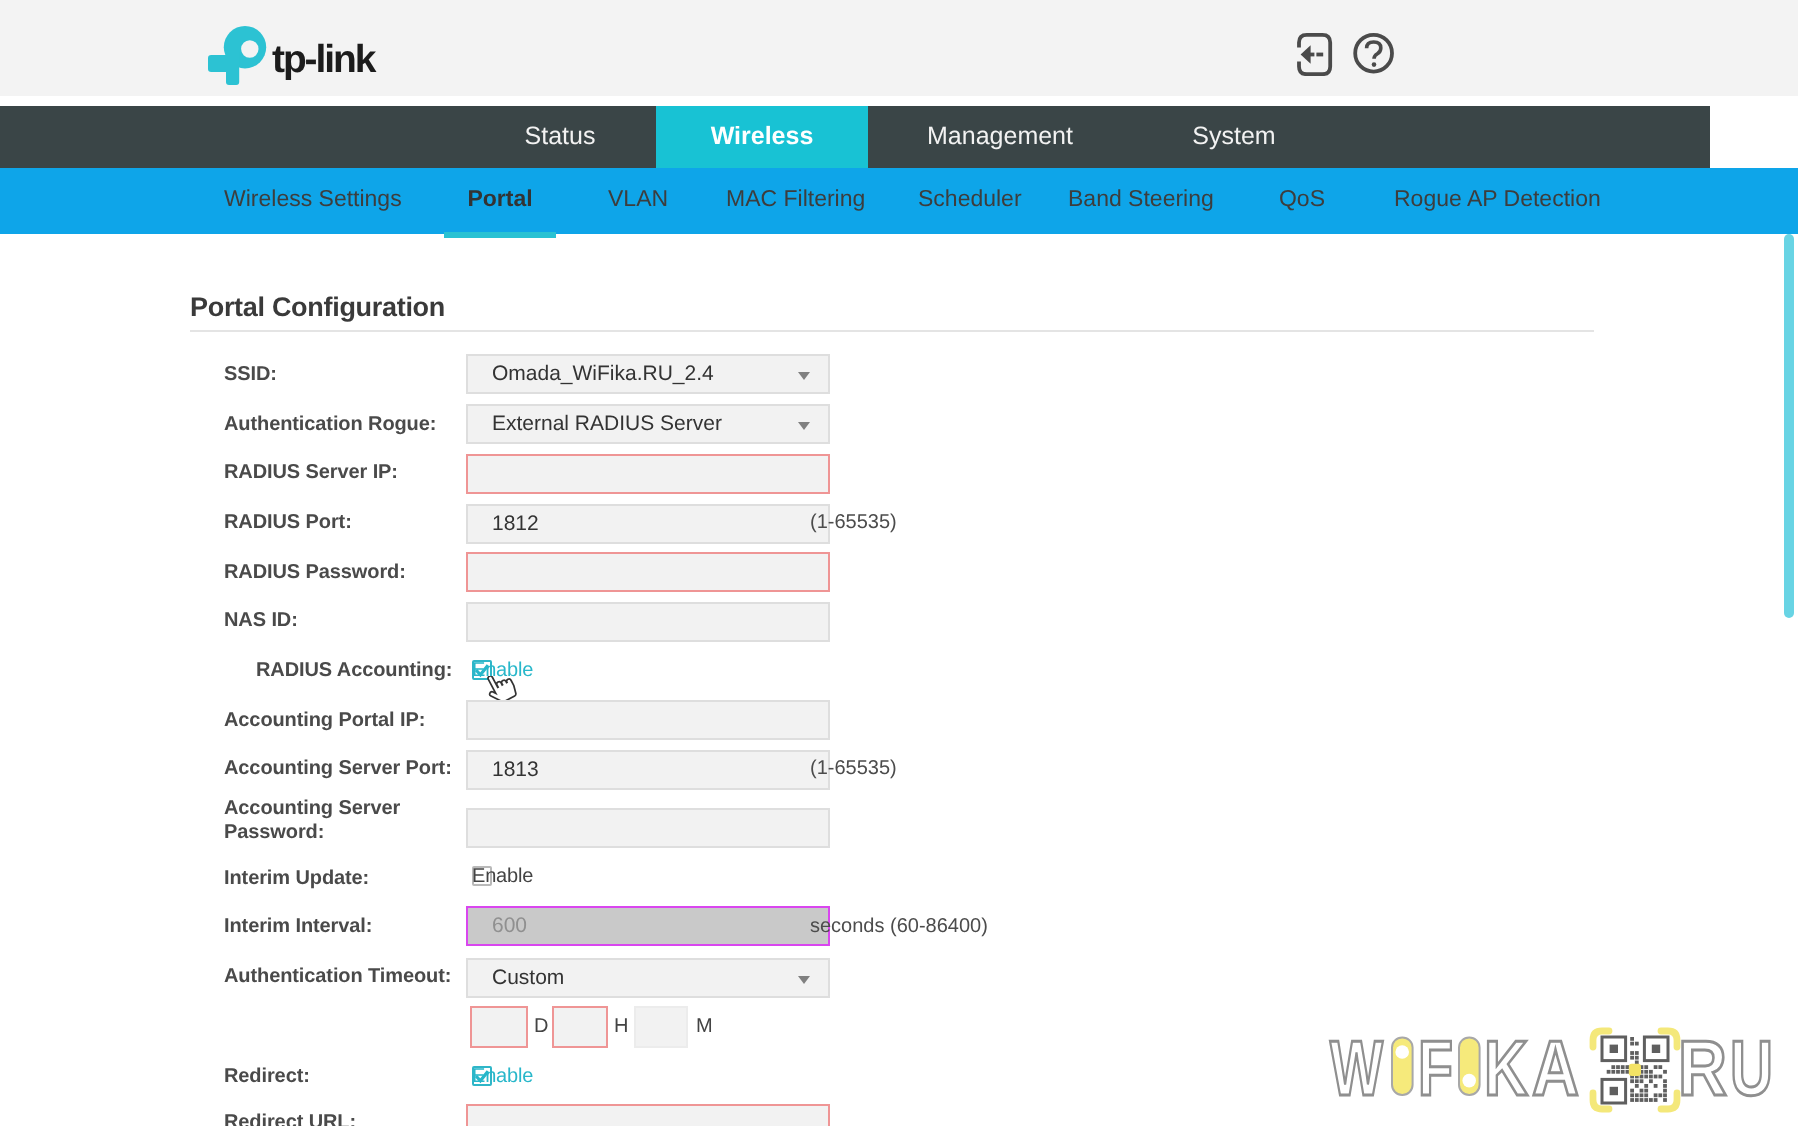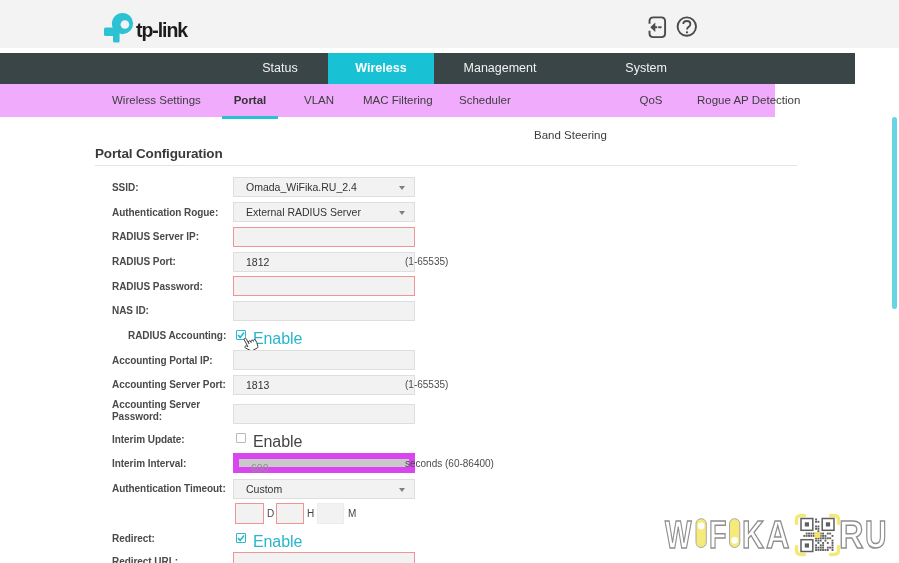--- a/index.html
+++ b/index.html
@@ -8,35 +8,35 @@
 #page { position:relative; width:899px; height:563px; overflow:hidden; background:#fff; }
 
 #hdr { position:absolute; left:0; top:0; width:899px; height:48px; background:#f3f3f3; }
 #logo { position:absolute; left:104px; top:12px; }
 
 
 #nav { position:absolute; left:0; top:53px; width:855px; height:31px; background:#3a4547; }
 .navitem { position:absolute; top:0; height:31px; line-height:31px; color:#f2f2f2; font-size:12.5px; text-align:center; }
 #tab-wireless { position:absolute; left:328px; top:0; width:106px; height:31px; background:#18c2d4; color:#fff; font-weight:bold; font-size:12.5px; text-align:center; line-height:31px; }
 
-#subnav { position:absolute; left:0; top:84px; width:775px; height:33px; background:#f0abfc; }
+#subnav { position:absolute; left:0; top:84px; width:899px; height:33px; background:#0ea5e9; }
 .subitem { position:absolute; top:0; height:33px; line-height:33px; color:#3d3d3d; font-size:11.5px; text-align:center; white-space:nowrap; }
 #portal-ul { position:absolute; left:222px; top:32px; width:56px; height:3px; background:#29c2d3; }
 
 #heading { position:absolute; left:95px; top:146px; font-size:13.5px; letter-spacing:-0.15px; font-weight:bold; color:#3a3a3a; }
 #hrline { position:absolute; left:95px; top:165px; width:702px; height:1px; background:#e4e4e4; }
 .lbl { position:absolute; left:112px; font-size:10px; letter-spacing:-0.05px; font-weight:bold; color:#4a4a4a; line-height:12px; white-space:nowrap; }
 .inp { position:absolute; left:233px; width:182px; height:20px; background:#f2f2f2; border:1px solid #dedede; font-size:10.5px; color:#333; line-height:18px; padding-left:12px; white-space:nowrap; }
 .red { border:1px solid #ef9595; }
 .sel .arr { position:absolute; right:9px; top:8px; width:0; height:0; border-left:3.5px solid transparent; border-right:3.5px solid transparent; border-top:4.5px solid #808080; }
 .hint { position:absolute; left:405px; font-size:10px; color:#4c4c4c; }
 .cb { position:absolute; left:236px; width:10px; height:10px; border:1px solid #b9b9b9; background:#fff; border-radius:1px; }
 .cb.on { border:1px solid #2fb6c8; }
 .cb svg { display:block; position:absolute; left:-1px; top:-1px; }
-.entxt { position:absolute; left:253px; font-size:16px; letter-spacing:-0.1px; }
+.entxt { position:absolute; left:236px; font-size:10px; letter-spacing:-0.1px; }
 .teal { color:#28b7ca; }
 .dark { color:#444; }
 
 #sbar { position:absolute; left:892px; top:117px; width:5px; height:192px; background:#68d4e4; border-radius:3px; }
 </style>
 </head>
 <body>
 <div id="page">
   <div id="hdr">
     <svg id="logo" width="95" height="34" viewBox="0 0 95 34">
@@ -52,30 +52,30 @@
       <rect x="8.6" y="10.3" width="2.6" height="1.9" fill="#4a4a4a"></rect>
       <rect x="12.2" y="10.3" width="3.4" height="1.9" fill="#4a4a4a"></rect>
       <circle cx="40.8" cy="10.6" r="9.2" stroke="#4a4a4a" stroke-width="1.9" fill="none"></circle>
       <path d="M37.3 8.1 Q37.3 5.0 40.85 5.0 Q44.4 5.0 44.4 8.0 Q44.4 9.9 42.7 10.9 Q41.0 11.9 41.0 13.4" stroke="#4a4a4a" stroke-width="1.8" fill="none"></path>
       <circle cx="41.0" cy="16.3" r="1.15" fill="#4a4a4a"></circle>
     </svg>
   </div>
   <div id="nav">
     <div class="navitem" style="left:230px;width:100px;">Status</div>
     <div class="navitem" style="left:450px;width:100px;">Management</div>
-    <div class="navitem" style="left:567px;width:100px;text-align:right;">System</div>
+    <div class="navitem" style="left:567px;width:100px;">System</div>
   </div>
   <div id="tab-wireless" style="top:53px;">Wireless</div>
   <div id="subnav">
     <div class="subitem" style="left:112px;width:84px;">Wireless Settings</div>
     <div class="subitem" style="left:233px;width:34px;font-weight:bold;color:#333;">Portal</div>
     <div class="subitem" style="left:304px;width:27px;">VLAN</div>
     <div class="subitem" style="left:363px;width:64px;">MAC Filtering</div>
     <div class="subitem" style="left:459px;width:50px;">Scheduler</div>
-    <div class="subitem" style="left:534px;width:70px;margin-top:35px;">Band Steering</div>
+    <div class="subitem" style="left:534px;width:70px;">Band Steering</div>
     <div class="subitem" style="left:639px;width:24px;">QoS</div>
     <div class="subitem" style="left:697px;width:94px;">Rogue AP Detection</div>
     <div id="portal-ul"></div>
   </div>
   <div id="heading">Portal Configuration</div>
   <div id="hrline"></div>
 
   <div class="lbl" style="top:182px;">SSID:</div>
   <div class="inp sel" style="top:177px;">Omada_WiFika.RU_2.4<span class="arr"></span></div>
   <div class="lbl" style="top:207px;">Authentication Rogue:</div>
@@ -103,21 +103,21 @@
   <div class="inp" style="top:350px;"></div>
   <div class="lbl" style="top:379px;">Accounting Server Port:</div>
   <div class="inp" style="top:375px;">1813</div>
   <div class="hint" style="top:379px;">(1-65535)</div>
   <div class="lbl" style="top:399px;white-space:normal;width:92px;">Accounting Server Password:</div>
   <div class="inp" style="top:404px;"></div>
   <div class="lbl" style="top:434px;">Interim Update:</div>
   <div class="cb" style="top:433px;"></div>
   <div class="entxt dark" style="top:433px;">Enable</div>
   <div class="lbl" style="top:458px;">Interim Interval:</div>
-  <div class="inp" style="top:453px;background:#c9c9c9;border:6px solid #d946ef;color:#909090;">600</div>
+  <div class="inp" style="top:453px;background:#c9c9c9;border:1px solid #d946ef;color:#909090;">600</div>
   <div class="hint" style="top:458px;">seconds (60-86400)</div>
   <div class="lbl" style="top:483px;">Authentication Timeout:</div>
   <div class="inp sel" style="top:479px;">Custom<span class="arr"></span></div>
   <div class="inp red" style="top:503px;left:235px;width:29px;height:21px;"></div>
   <div class="hint" style="top:508px;left:267px;color:#444;">D</div>
   <div class="inp red" style="top:503px;left:276px;width:28px;height:21px;"></div>
   <div class="hint" style="top:508px;left:307px;color:#444;">H</div>
   <div class="inp" style="top:503px;left:317px;width:27px;height:21px;border:1px solid #ececec;"></div>
   <div class="hint" style="top:508px;left:348px;color:#444;">M</div>
   <div class="lbl" style="top:533px;">Redirect:</div>

